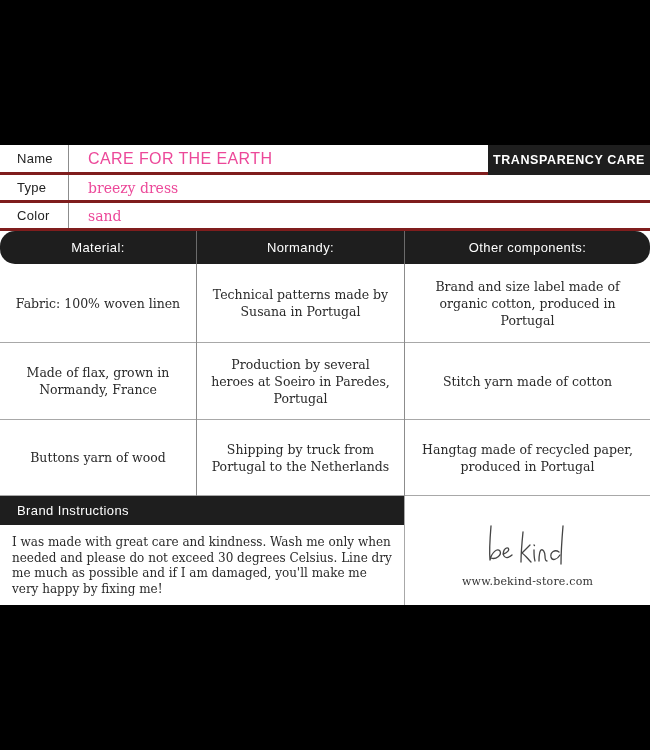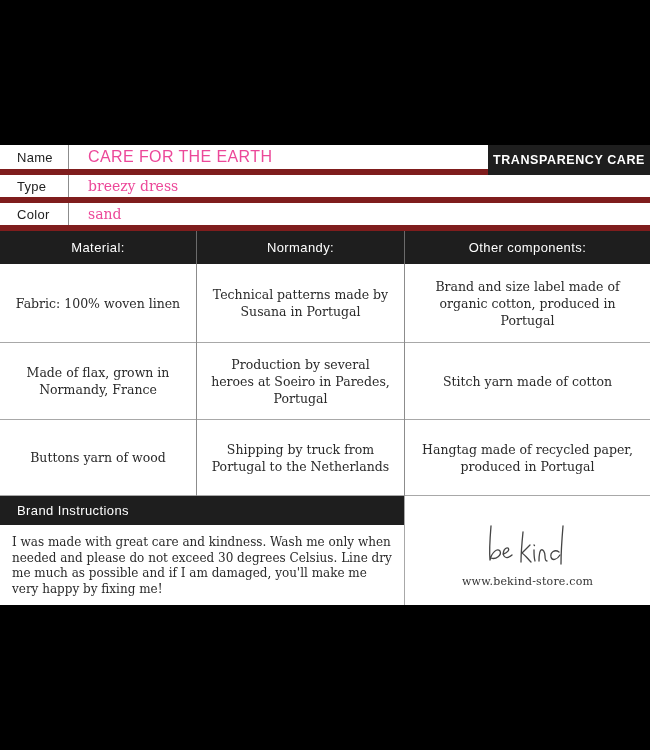--- a/index.html
+++ b/index.html
@@ -22,21 +22,21 @@
       background: #ffffff;
     }
     .sans { font-family: "Liberation Sans", "DejaVu Sans", sans-serif; }
     .serif { font-family: "DejaVu Serif", "Liberation Serif", serif; }
 
     
     .info-row {
       position: absolute;
       left: 0;
       width: 650px;
-      border-bottom: 6px solid #7f1d1d;
+      border-bottom: 3px solid #7f1d1d;
       box-sizing: border-box;
     }
     .info-row .label {
       position: absolute;
       left: 0;
       top: 0;
       width: 69px;
       height: 100%;
       border-right: 1px solid #8c8c8c;
       box-sizing: border-box;
@@ -79,20 +79,21 @@
     }
 
     
     .table-header {
       position: absolute;
       left: 0;
       top: 86px;
       width: 650px;
       height: 33px;
       background: #1e1e1e;
+      border-radius: 15px;
     }
     .th {
       position: absolute;
       top: 0;
       height: 33px;
       display: flex;
       align-items: center;
       justify-content: center;
       color: #ffffff;
       font-size: 13px;

